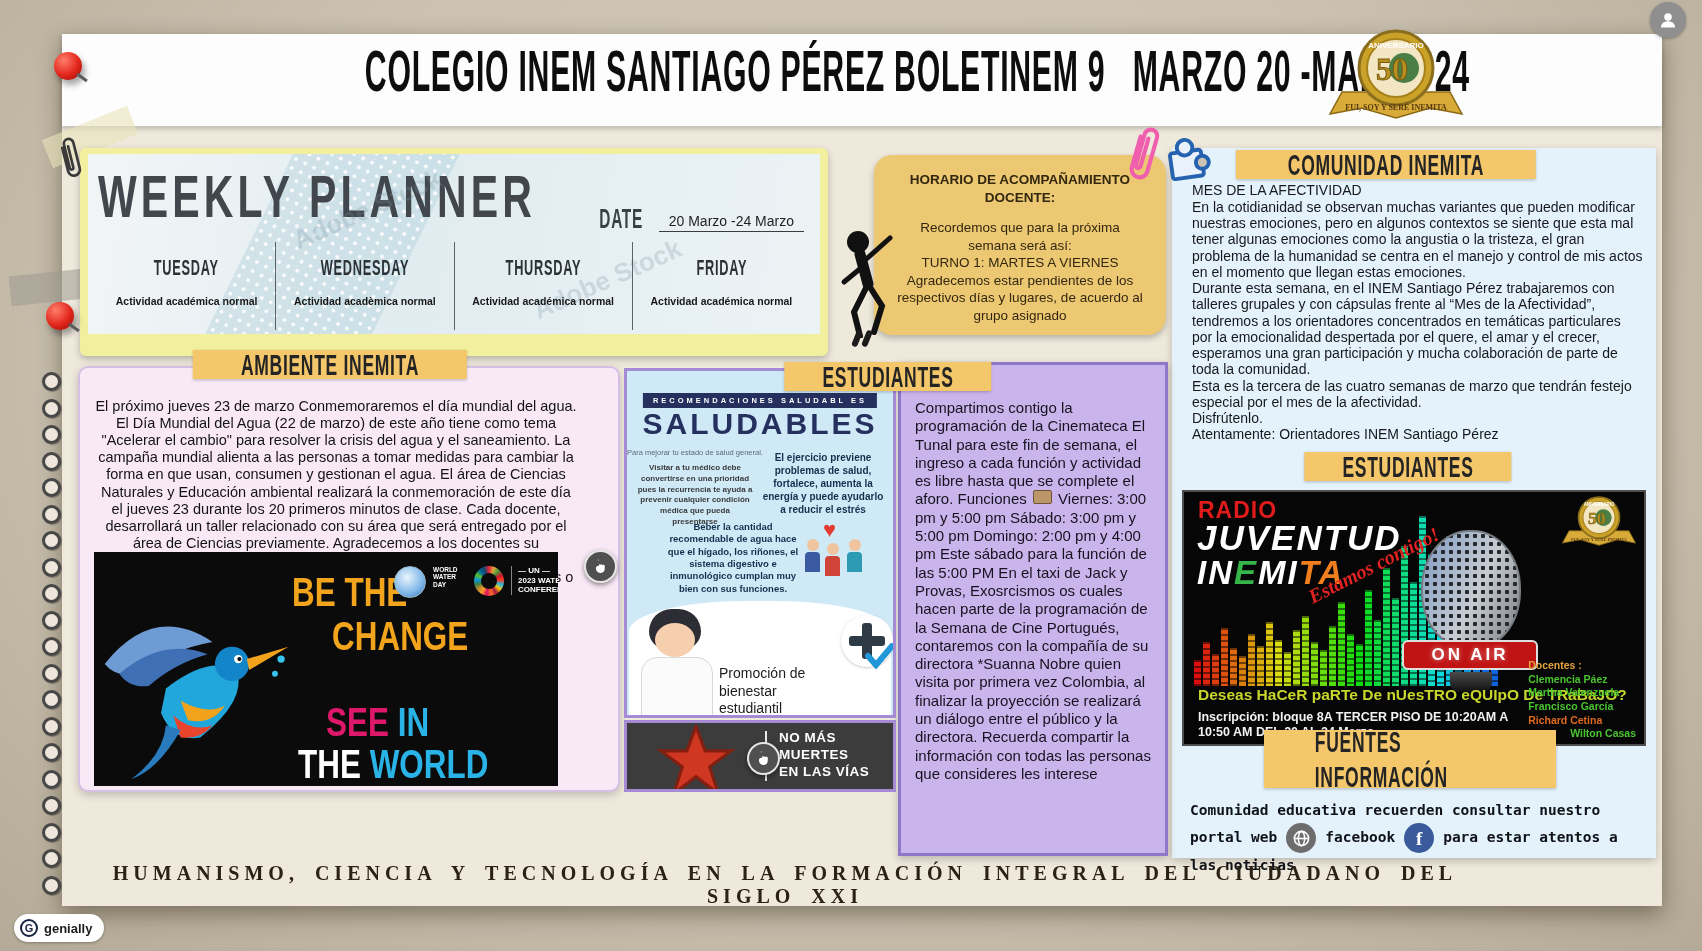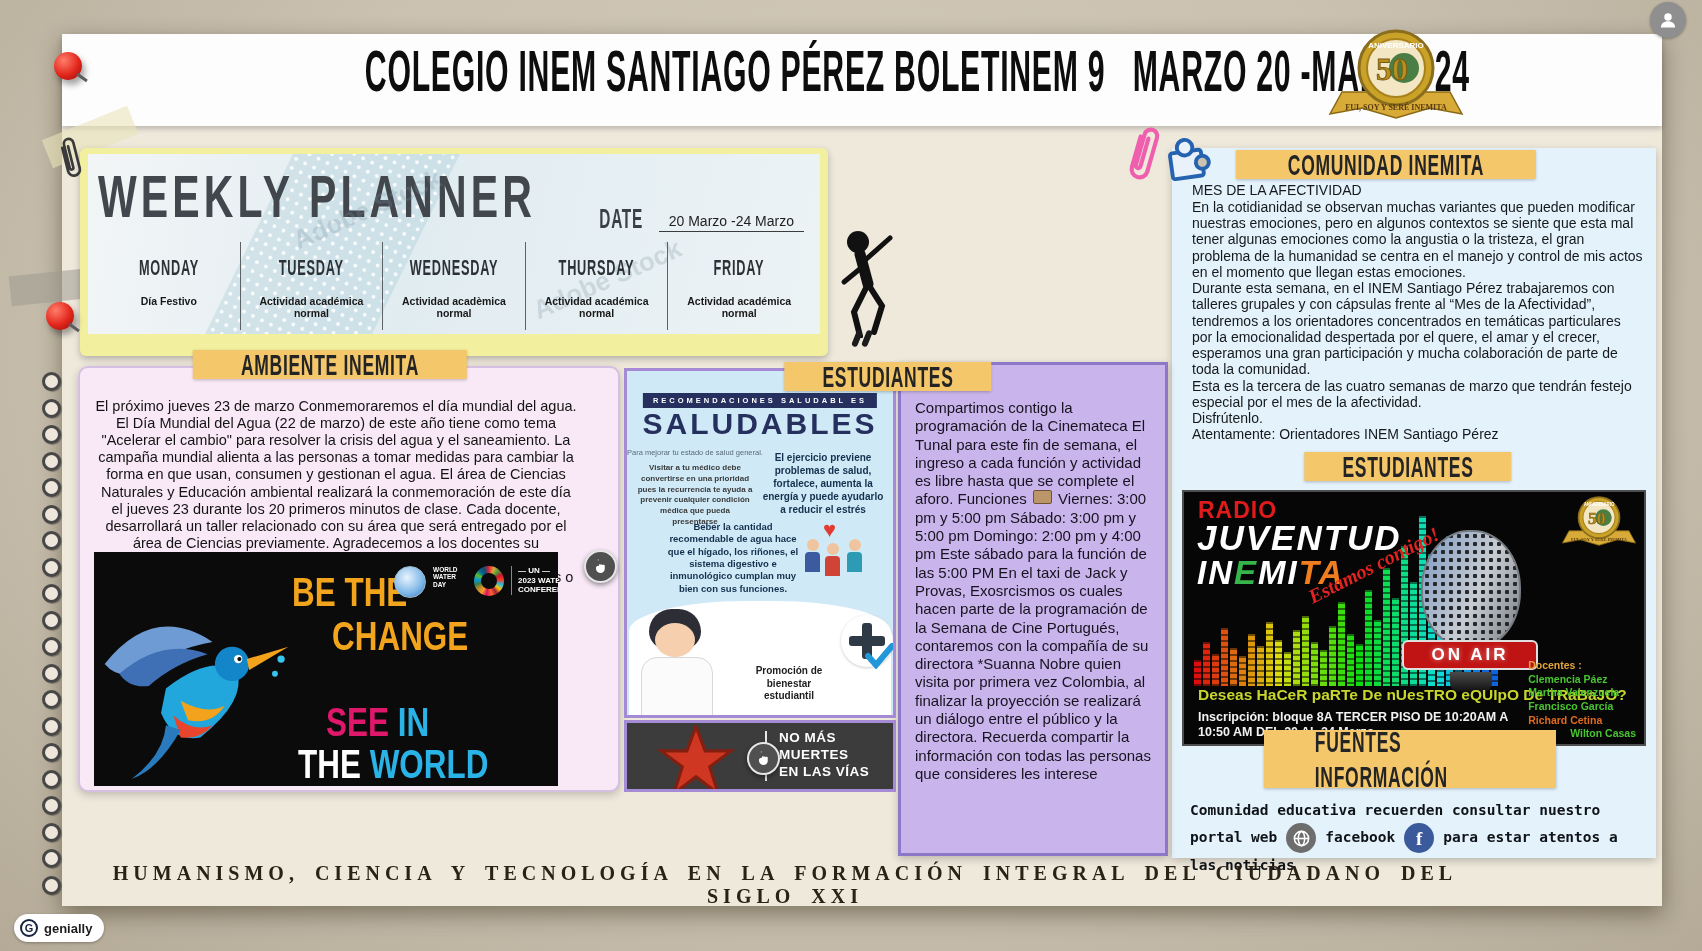--- a/index.html
+++ b/index.html
@@ -146,21 +146,21 @@
   .mini-person b{display:block;width:12px;height:12px;border-radius:50%;background:#f0c49e;margin:0 auto;}
   .mini-person i{display:block;width:15px;height:20px;border-radius:4px 4px 0 0;margin-top:1px;}
   .sal-bubble{position:absolute;left:2px;top:230px;width:262px;height:116px;background:#fff;border-radius:45% 45% 0 0/26% 26% 0 0;}
   .doctor-hair{position:absolute;left:22px;top:238px;width:52px;height:40px;border-radius:26px 26px 20px 20px;background:#2d2d35;}
   .doctor-face{position:absolute;left:28px;top:252px;width:40px;height:34px;border-radius:50%;background:#f6cfae;}
   .doctor-coat{position:absolute;left:14px;top:286px;width:70px;height:60px;border-radius:16px 16px 0 0;background:#fbfbfb;border:1.5px solid #d8d8d8;}
   .sal-cross{position:absolute;left:214px;top:244px;width:52px;height:52px;border-radius:50%;background:#fff;box-shadow:0 1px 3px rgba(0,0,0,.2);}
   .sal-cross .v{position:absolute;left:21px;top:8px;width:10px;height:36px;background:#2e3a46;border-radius:3px;}
   .sal-cross .h{position:absolute;left:8px;top:21px;width:36px;height:10px;background:#2e3a46;border-radius:3px;}
   .sal-check{position:absolute;left:238px;top:272px;z-index:2;}
-  .sal-promo{position:absolute;left:92px;top:294px;width:140px;text-align:center;font-size:10px;font-weight:700;color:#1c1c1c;line-height:1.25;}
+  .sal-promo{position:absolute;left:92px;top:294px;width:140px;font-size:14px;font-weight:400;color:#1c1c1c;line-height:1.25;}
 
   #nomasTile{position:absolute;left:624px;top:720px;width:272px;height:72px;background:#3d3c3c;border:3px solid #a58bd6;
     box-sizing:border-box;z-index:9;overflow:hidden;}
   #nomasTile .divider{position:absolute;left:138px;top:8px;bottom:8px;width:2px;background:#e8e8e8;}
   #nomasText{position:absolute;left:152px;top:7px;color:#fff;font-weight:700;font-size:13.5px;line-height:1.25;letter-spacing:.5px;}
   #star{position:absolute;left:28px;top:2px;}
 
   
   #cineBox{position:absolute;left:898px;top:362px;width:270px;height:494px;background:#c9b5ec;border:3px solid #8d78c8;
     box-sizing:border-box;z-index:8;box-shadow:0 3px 8px rgba(0,0,0,.22);}
@@ -232,44 +232,46 @@
     <div class="inner">
       <div class="band"></div>
       <div class="wm" style="left:200px;top:40px;">Adobe Stock</div>
       <div class="wm" style="left:440px;top:110px;">Adobe Stock</div>
       <div id="wpTitle"><span class="squeeze">WEEKLY PLANNER</span></div>
       <div id="dateRow">
         <span class="dl"><span class="squeeze">DATE</span></span>
         <span class="dv">20 Marzo -24 Marzo</span>
       </div>
       <div class="cols">
-        <div class="day">
-          <div class="day-name"><span class="squeeze">MONDAY</span></div>
-          <div class="day-act">Día Festivo</div>
-        </div>
         <div class="day">
           <div class="day-name"><span class="squeeze">TUESDAY</span></div>
           <div class="day-act">Actividad académica normal</div>
         </div>
         <div class="day">
           <div class="day-name"><span class="squeeze">WEDNESDAY</span></div>
           <div class="day-act">Actividad acadèmica normal</div>
         </div>
         <div class="day">
           <div class="day-name"><span class="squeeze">THURSDAY</span></div>
           <div class="day-act">Actividad académica normal</div>
         </div>
         <div class="day">
           <div class="day-name"><span class="squeeze">FRIDAY</span></div>
           <div class="day-act">Actividad académica normal</div>
         </div>
       </div>
     </div>
   </div>
 
+  <div id="horario">
+    <div class="h-title">HORARIO DE ACOMPAÑAMIENTO DOCENTE:</div>
+    <div class="h-body preline">Recordemos que para la próxima semana será así:
+TURNO 1: MARTES A VIERNES
+Agradecemos estar pendientes de los respectivos días y lugares, de acuerdo al grupo asignado</div>
+  </div>
   <svg id="stick" width="62" height="110" viewBox="0 0 62 110">
     <circle cx="22" cy="14" r="11" fill="#111"></circle>
     <line x1="24" y1="26" x2="32" y2="56" stroke="#111" stroke-width="11" stroke-linecap="round"></line>
     <line x1="27" y1="34" x2="54" y2="10" stroke="#111" stroke-width="5" stroke-linecap="round"></line>
     <line x1="25" y1="40" x2="8" y2="54" stroke="#111" stroke-width="5" stroke-linecap="round"></line>
     <path d="M32 56 L18 84 L24 108" fill="none" stroke="#111" stroke-width="6" stroke-linecap="round"></path>
     <path d="M32 56 L46 78 L38 104" fill="none" stroke="#111" stroke-width="6" stroke-linecap="round"></path>
   </svg>
 
   <div id="rightPanel"></div>

